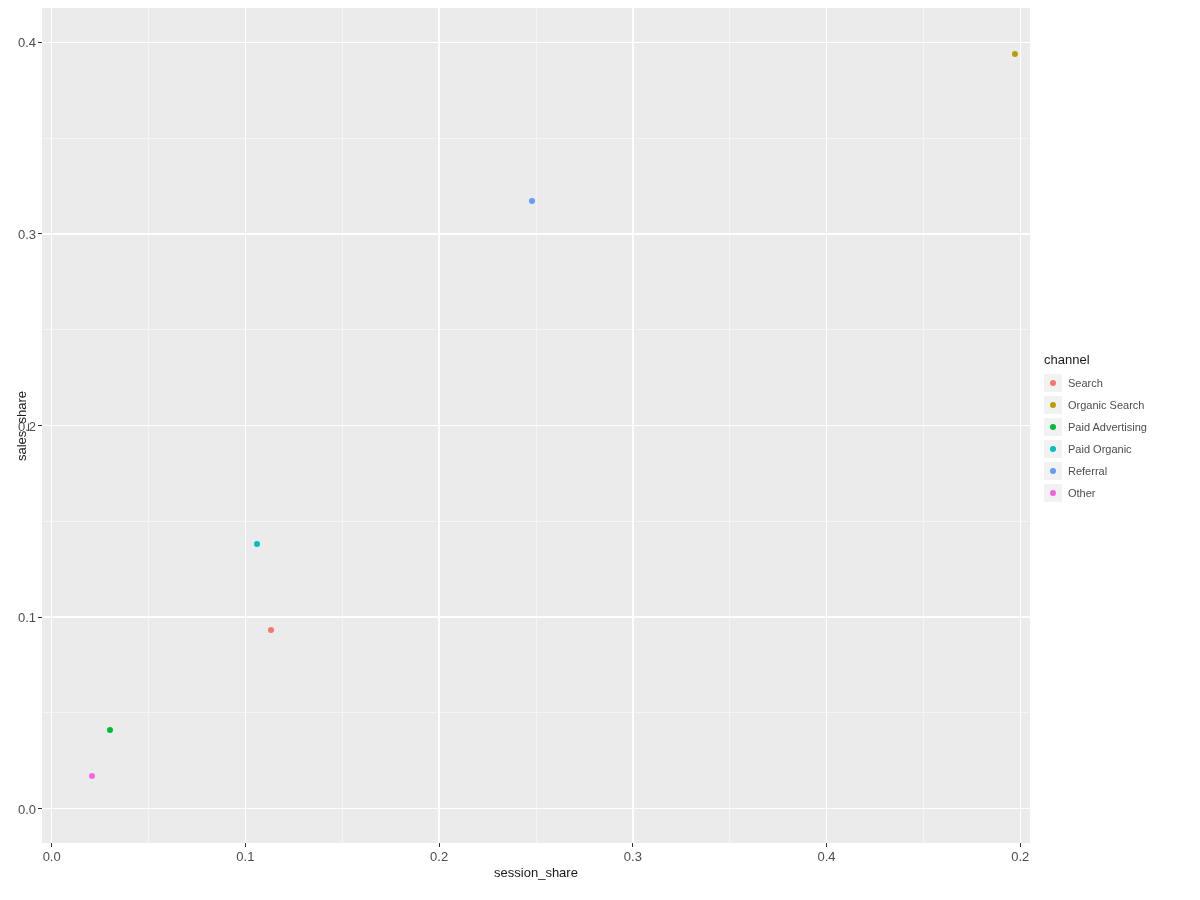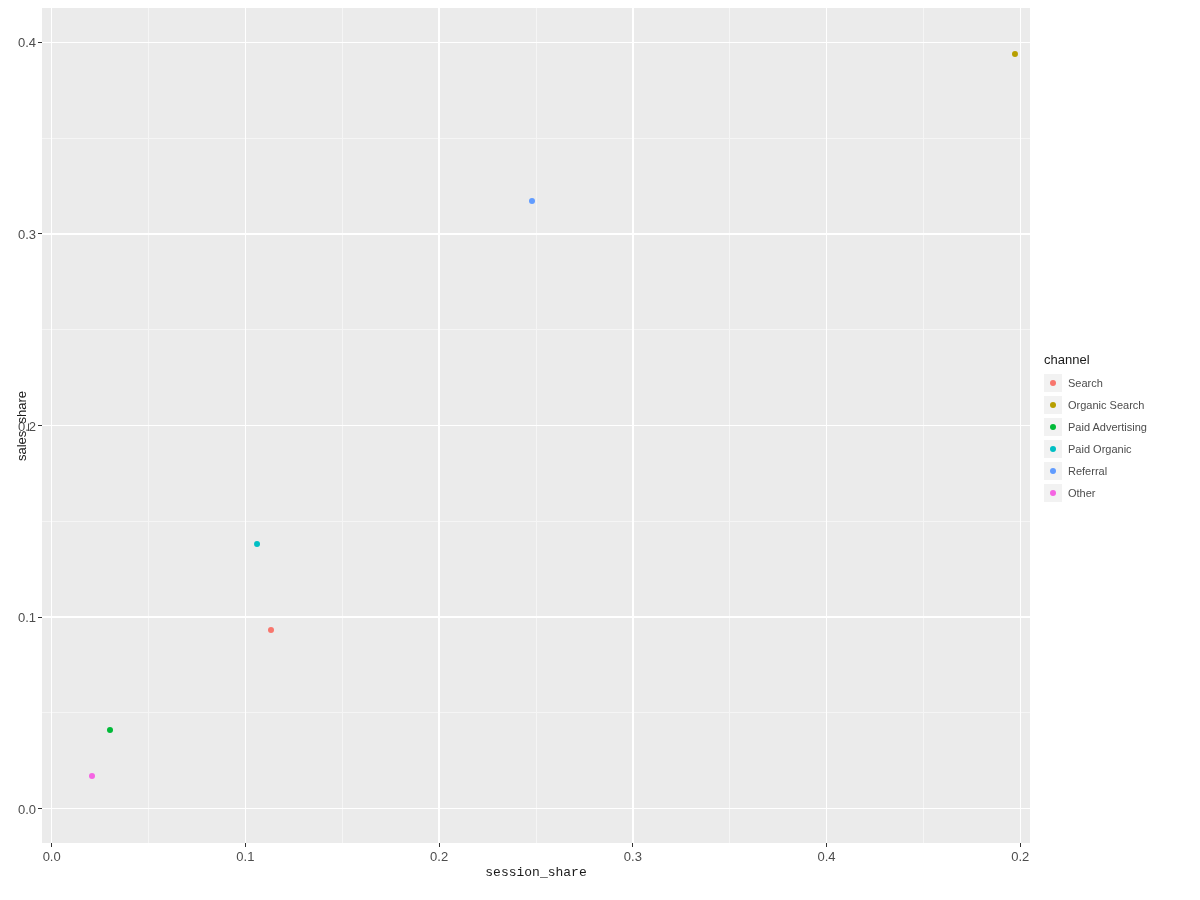--- a/index.html
+++ b/index.html
@@ -150,21 +150,21 @@
       <div class="axis-tick" style="left: 38px; top: 616.514px; width: 4px; height: 1px;"></div>
       <div class="axis-text" style="left: 12px; top: 610.014px; width: 24px; text-align: right;">0.1</div>
       <div class="axis-tick" style="left: 38px; top: 425px; width: 4px; height: 1px;"></div>
       <div class="axis-text" style="left: 12px; top: 418.5px; width: 24px; text-align: right;">0.2</div>
       <div class="axis-tick" style="left: 38px; top: 233.486px; width: 4px; height: 1px;"></div>
       <div class="axis-text" style="left: 12px; top: 226.986px; width: 24px; text-align: right;">0.3</div>
       <div class="axis-tick" style="left: 38px; top: 41.9725px; width: 4px; height: 1px;"></div>
       <div class="axis-text" style="left: 12px; top: 35.4725px; width: 24px; text-align: right;">0.4</div>
     </div>
 
-  <div class="axis-title" id="x-title" style="left: 42px; top: 865px; width: 988px; font-family: Liberation Mono, monospace;">session_share</div>
+  <div class="axis-title" id="x-title" style="left: 42px; top: 865px; width: 988px;">session_share</div>
   <div class="axis-title axis-title-y" id="y-title" style="left: 14px; top: 470.5px; width: 90px;">sales_share</div>
 
   <div class="legend" id="legend" style="left: 1044px; top: 352px;">
     <div class="legend-title">channel</div>
     <div id="legend-items">
         <div class="legend-item">
           <div class="legend-key">
             <div class="legend-dot" style="background: rgb(248, 118, 109);"></div>
           </div>
           <div class="legend-label">Search</div>

